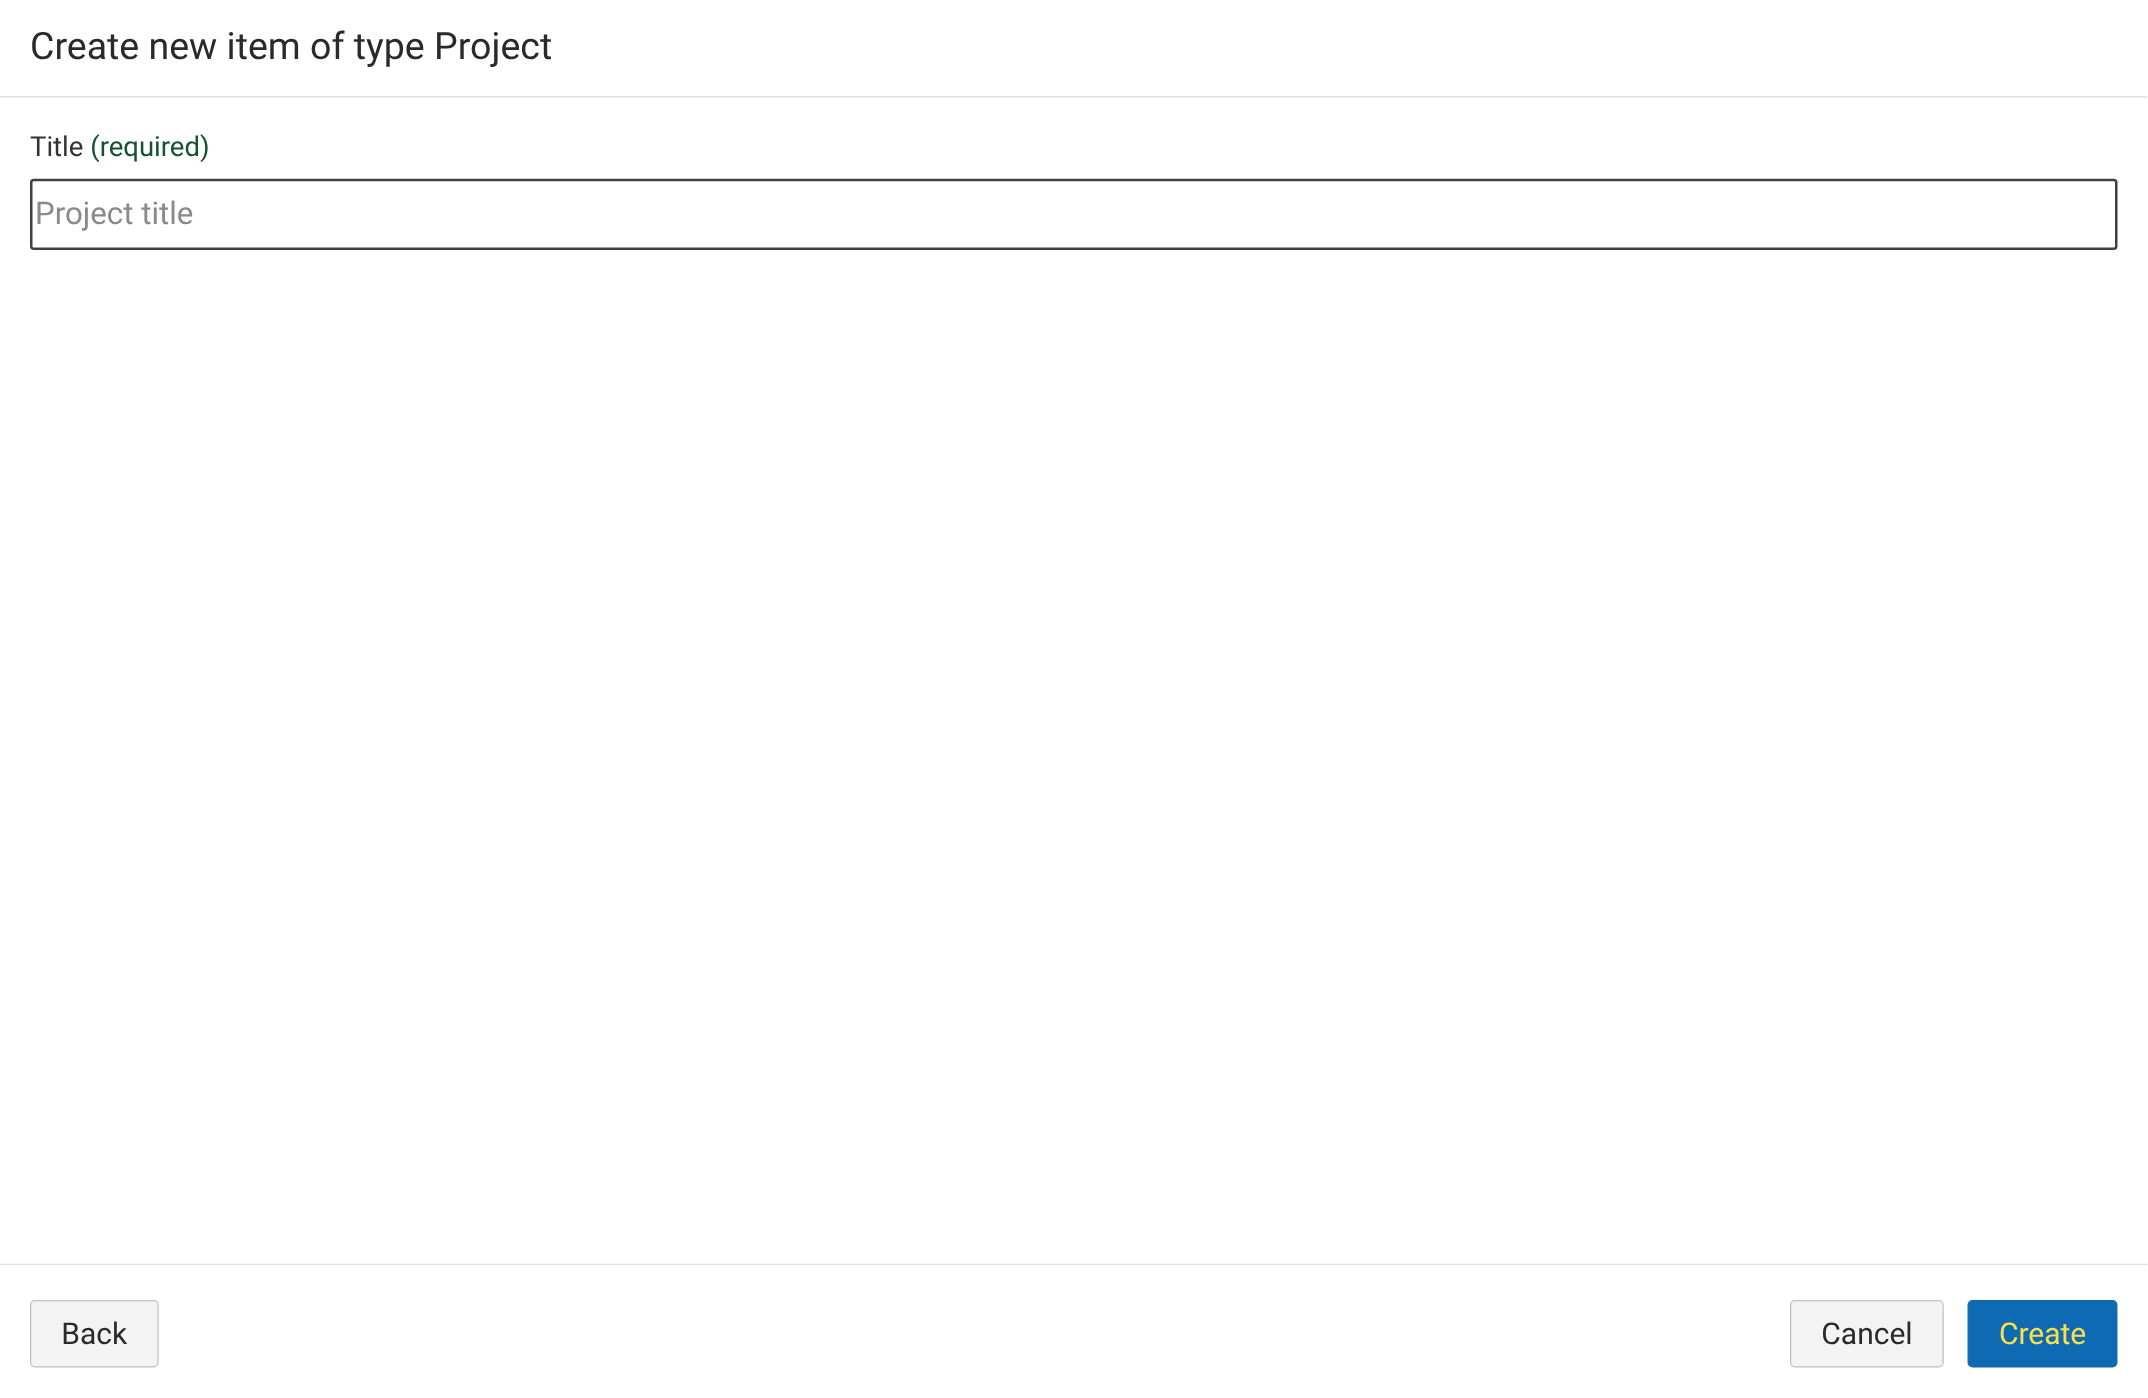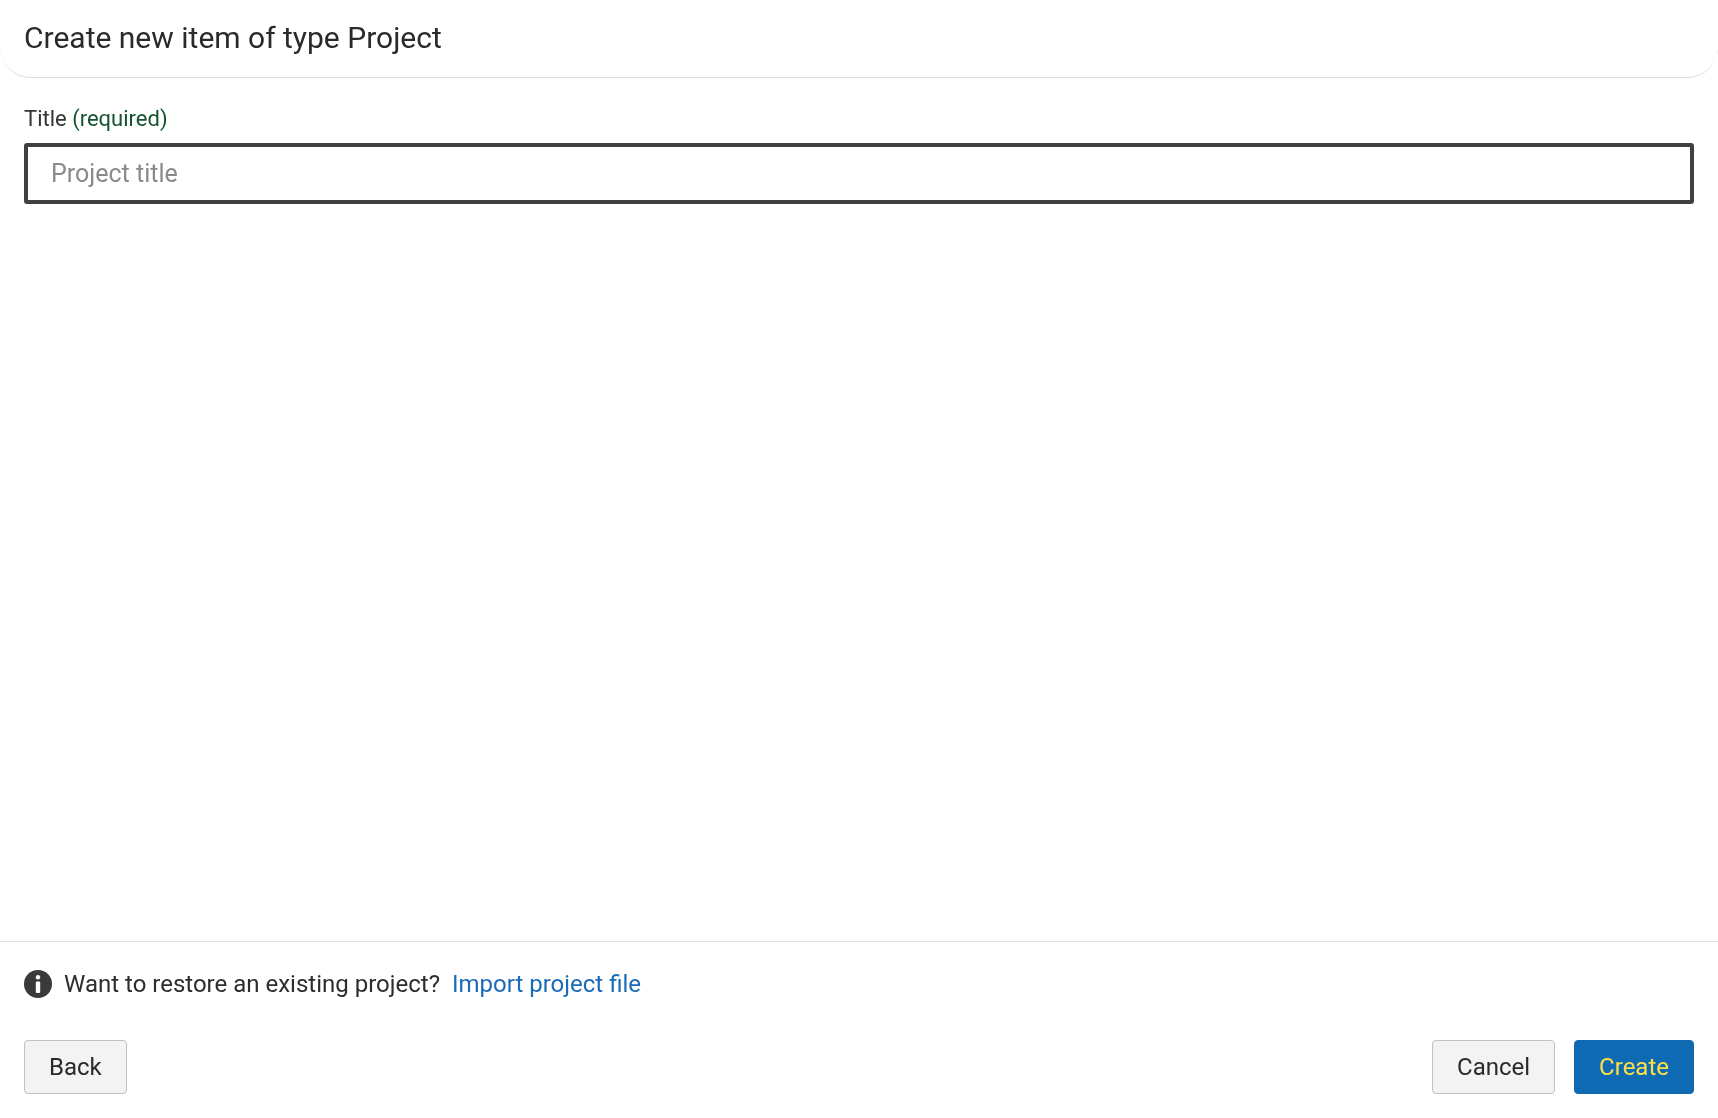--- a/index.html
+++ b/index.html
@@ -18,21 +18,20 @@
     }
     .content-wrapper {
       width: 100%;
       height: 100%;
       display: flex;
       flex-direction: column;
     }
     .header {
       padding: 20px 24px 22px 24px;
       border-bottom: 1px solid #dcdcdc;
-      border-radius: 31px;
     }
     .header h1 {
       font-size: 30px;
       font-weight: 400;
       color: #2a2a2a;
     }
     .form-area {
       padding: 28px 24px 0 24px;
       flex: 1;
     }
@@ -47,22 +46,22 @@
       font-weight: 400;
     }
     .form-label .required-hint {
       color: #14532d;
     }
     .text-input, .text-area {
       width: 100%;
       font-size: 25px;
       font-family: inherit;
       color: #333;
-      padding: 12px 23px;
-      border: 4px solid #404040;
+      padding: 12px 2px;
+      border: 2px solid #404040;
       border-radius: 3px;
       background: #ffffff;
       outline: none;
     }
     .text-input::placeholder, .text-area::placeholder {
       color: #8a8a8a;
     }
     .text-area {
       height: 168px;
       resize: both;
@@ -145,30 +144,20 @@
       <label class="form-label">
         <span>Title</span>
         <span class="required-hint">(required)</span>
       </label>
       <input type="text" class="text-input" placeholder="Project title" style="">
     </div>
 
   </div>
 
   <div class="footer-section">
-    <div class="restore-line">
-      <span class="info-icon">
-        <svg viewBox="0 0 8 18">
-          <circle cx="4" cy="2.2" r="2.2"></circle>
-          <rect x="1.8" y="6.5" width="4.4" height="11.5" rx="1"></rect>
-        </svg>
-      </span>
-      <span class="restore-text">Want to restore an existing project?</span>
-      <a class="import-link">Import project file</a>
-    </div>
 
     <div class="button-row">
       <div class="left-buttons">
         <button class="btn btn-secondary">Back</button>
       </div>
       <div class="right-buttons">
         <button class="btn btn-secondary">Cancel</button>
         <button class="btn btn-primary">Create</button>
       </div>
     </div>

